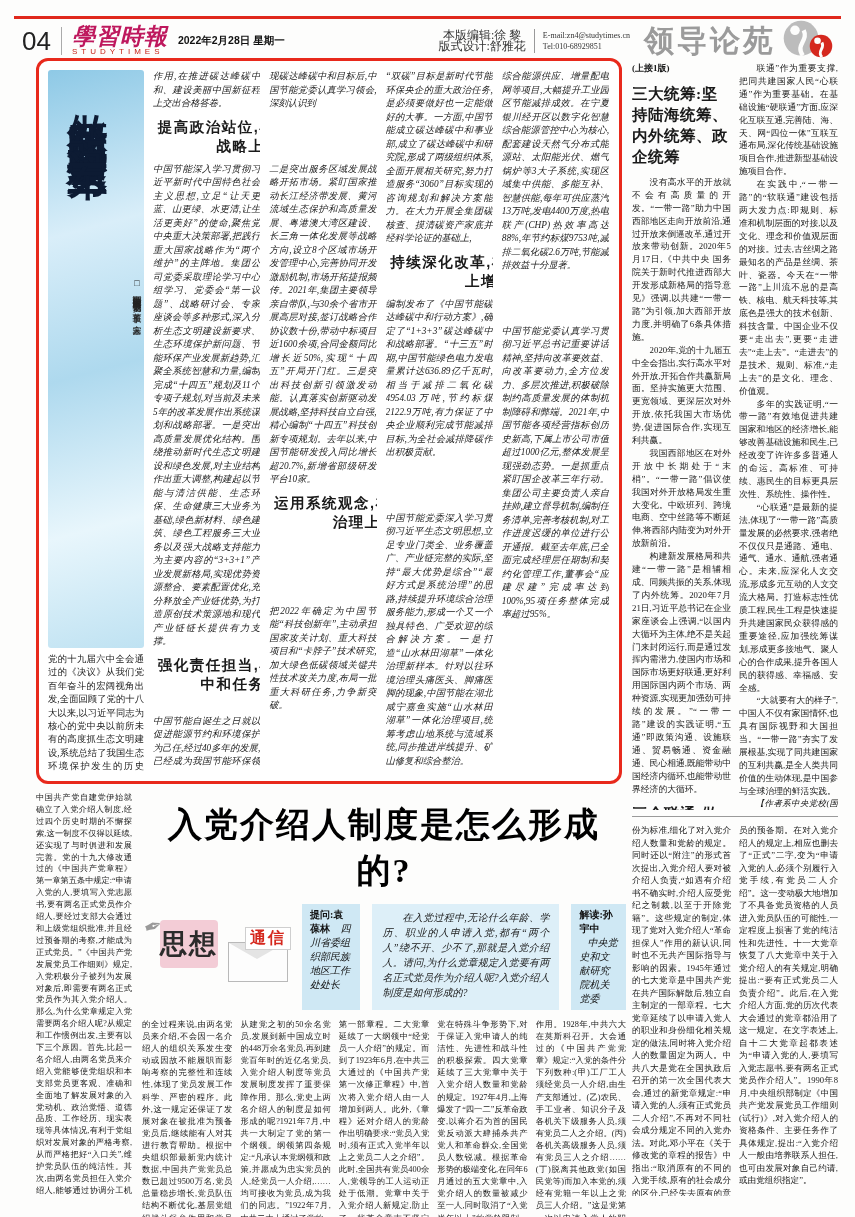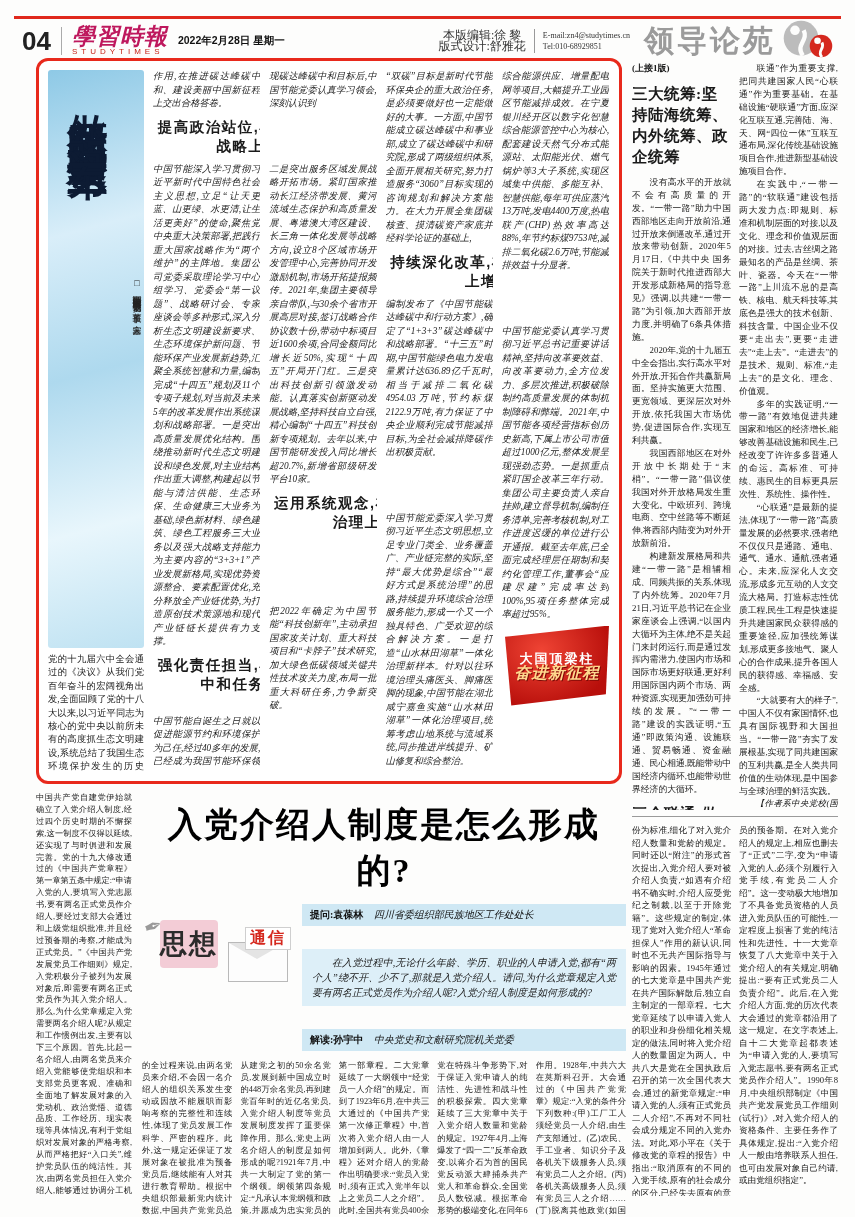--- a/index.html
+++ b/index.html
@@ -1,21 +1,21 @@
 <!DOCTYPE html>
 <html><head>
 <meta charset="utf-8">
 <style>
   html,body{margin:0;padding:0;background:#e9e9e9;}
   .page{position:relative;width:855px;height:1217px;background:#fdfdfc;margin:0 auto;
         font-family:"Liberation Serif",serif;color:#1a1a1a;overflow:hidden;}
   
   .topline{position:absolute;left:14px;top:16px;width:827px;height:3px;background:#e0281c;}
   .hdr{position:absolute;left:22px;top:24px;width:812px;height:34px;display:flex;align-items:center;}
-  .pagenum{font-family:"Liberation Sans",sans-serif;font-size:26px;font-weight:bold;color:#222;}
+  .pagenum{font-family:"Liberation Sans",sans-serif;font-size:26px;font-weight:normal;color:#222;}
   .hdr-div{width:1px;height:28px;background:#aaa;margin:0 10px;}
   .masthead{color:#be185d;font-size:23px;font-weight:900;font-style:italic;line-height:20px;letter-spacing:1px;}
   .mast-en{color:#c62318;font-size:8px;letter-spacing:4px;font-family:"Liberation Sans",sans-serif;}
   .dateblk{margin-left:10px;font-family:"Liberation Sans",sans-serif;}
   .date{font-size:10.5px;font-weight:bold;color:#111;}
   .edblk{margin-left:auto;font-size:12px;color:#333;line-height:11px;text-align:center;}
   .edsep{width:1px;height:24px;background:#999;margin:0 8px;}
   .mailblk{font-size:8px;color:#333;line-height:11px;}
   .section-name{font-size:30px;color:#9b9b9b;font-weight:bold;letter-spacing:3px;margin-left:14px;font-family:"Liberation Sans",sans-serif;}
   .logo{margin-left:6px;}
@@ -63,21 +63,21 @@
   .brow{display:flex;gap:12px;align-items:stretch;margin-bottom:9px;}
   .badge{flex:0 0 148px;position:relative;padding-top:16px;}
   .quill{position:absolute;left:2px;top:10px;font-size:22px;color:#9a9a9a;transform:rotate(-20deg);}
   .sixiang{display:inline-block;margin-left:18px;font-size:27px;font-weight:900;color:#2b2b2b;
            background:#f3ccd6;padding:6px 0;border-radius:4px;letter-spacing:2px;}
   .envelope{position:absolute;right:2px;top:38px;width:58px;height:38px;background:#fdfdfd;border:1px solid #b9b9b9;}
   .envelope::before{content:"";position:absolute;left:0;top:0;border-left:28px solid transparent;
            border-right:28px solid transparent;border-top:16px solid #e4e4e4;}
   .tongxin{position:absolute;top:-16px;right:-4px;background:#fff;border:1px solid #cfcfcf;
            padding:0 4px;color:#d5281e;font-weight:bold;font-size:16px;letter-spacing:2px;}
-  .qa{flex:1;display:flex;flex-direction:column;gap:23px;}
+  .qa{flex:1;display:flex;flex-direction:row;gap:12px;}
   .qbar,.abar{background:#cfe8f4;font-size:10px;padding:4px 8px;font-weight:bold;color:#111;}
   .qbar .who,.abar .who{font-weight:normal;font-style:italic;margin-left:8px;}
   .qbody{background:#ddeff8;font-size:10px;line-height:15px;padding:6px 10px;font-style:italic;text-align:justify;}
   .qbody p{margin:0;text-indent:2em;}
   .bcols{display:flex;gap:8px;flex:1;}
   .bc{flex:1 1 0;overflow:hidden;font-size:8.3px;line-height:12.1px;text-align:justify;}
   [data-name]{}
 </style>
 </head>
 <body>
@@ -144,24 +144,20 @@
       <p data-name="body-text">“双碳”目标是新时代节能环保央企的重大政治任务,是必须要做好也一定能做好的大事。一方面,中国节能成立碳达峰碳中和事业部,成立了碳达峰碳中和研究院,形成了两级组织体系,全面开展相关研究,努力打造服务“3060”目标实现的咨询规划和解决方案能力。在大力开展全集团碳核查、摸清碳资产家底并经科学论证的基础上,</p>
       <div class="xhead" data-name="subhead-4">持续深化改革,在健全完善机制上增活力</div>
       <p data-name="body-text">编制发布了《中国节能碳达峰碳中和行动方案》,确定了“1+3+3”碳达峰碳中和战略部署。“十三五”时期,中国节能绿色电力发电量累计达636.89亿千瓦时,相当于减排二氧化碳4954.03万吨,节约标煤2122.9万吨,有力保证了中央企业顺利完成节能减排目标,为全社会减排降碳作出积极贡献。</p>
       <div class="hspace" data-name="subhead-gap"></div>
       <p data-name="body-text">中国节能党委深入学习贯彻习近平生态文明思想,立足专业门类全、业务覆盖广、产业链完整的实际,坚持“最大优势是综合”“最好方式是系统治理”的思路,持续提升环境综合治理服务能力,形成一个又一个独具特色、广受欢迎的综合解决方案。一是打造“山水林田湖草”一体化治理新样本。针对以往环境治理头痛医头、脚痛医脚的现象,中国节能在湖北咸宁嘉鱼实施“山水林田湖草”一体化治理项目,统筹考虑山地系统与流域系统,同步推进岸线提升、矿山修复和综合整治。</p>
     </div>
     <div class="mcol" data-name="lead-column-4">
       <p data-name="body-text">综合能源供应、增量配电网等项目,大幅提升工业园区节能减排成效。在宁夏银川经开区以数字化智慧综合能源管控中心为核心,配套建设天然气分布式能源站、太阳能光伏、燃气锅炉等3大子系统,实现区域集中供能、多能互补、智慧供能,每年可供应蒸汽13万吨,发电4400万度,热电联产(CHP)热效率高达88%,年节约标煤9753吨,减排二氧化碳2.6万吨,节能减排效益十分显著。</p>
       <div class="hspace" data-name="subhead-gap"></div>
       <p data-name="body-text">中国节能党委认真学习贯彻习近平总书记重要讲话精神,坚持向改革要效益、向改革要动力,全方位发力、多层次推进,积极破除制约高质量发展的体制机制障碍和弊端。2021年,中国节能各项经营指标创历史新高,下属上市公司市值超过1000亿元,整体发展呈现强劲态势。一是抓重点紧盯国企改革三年行动。集团公司主要负责人亲自挂帅,建立督导机制,编制任务清单,完善考核机制,对工作进度迟缓的单位进行公开通报。截至去年底,已全面完成经理层任期制和契约化管理工作,董事会“应建尽建”完成率达到100%,95项任务整体完成率超过95%。</p>
-      <div class="seal" data-name="campaign-seal">
-        <div class="seal1" data-name="seal-line-1">大国顶梁柱</div>
-        <div class="seal2" data-name="seal-line-2">奋进新征程</div>
-      </div>
     </div>
   </div>
 
   <div class="cont" data-name="continued-article">
     <div class="ccol" data-name="continued-left-column">
       <p class="conttag" data-name="continued-from-tag">(上接1版)</p>
       <p class="chead" data-name="continued-heading-1">三大统筹:坚持陆海统筹、内外统筹、政企统筹</p>
       <p data-name="body-text">没有高水平的开放就不会有高质量的开发。“一带一路”助力中国西部地区走向开放前沿,通过开放来倒逼改革,通过开放来带动创新。2020年5月17日,《中共中央 国务院关于新时代推进西部大开发形成新格局的指导意见》强调,以共建“一带一路”为引领,加大西部开放力度,并明确了6条具体措施。</p>
       <p data-name="body-text">2020年,党的十九届五中全会指出,实行高水平对外开放,开拓合作共赢新局面。坚持实施更大范围、更宽领域、更深层次对外开放,依托我国大市场优势,促进国际合作,实现互利共赢。</p>
       <p data-name="body-text">我国西部地区在对外开放中长期处于“末梢”。“一带一路”倡议使我国对外开放格局发生重大变化。中欧班列、跨境电商、空中丝路等不断延伸,将西部内陆变为对外开放新前沿。</p>

